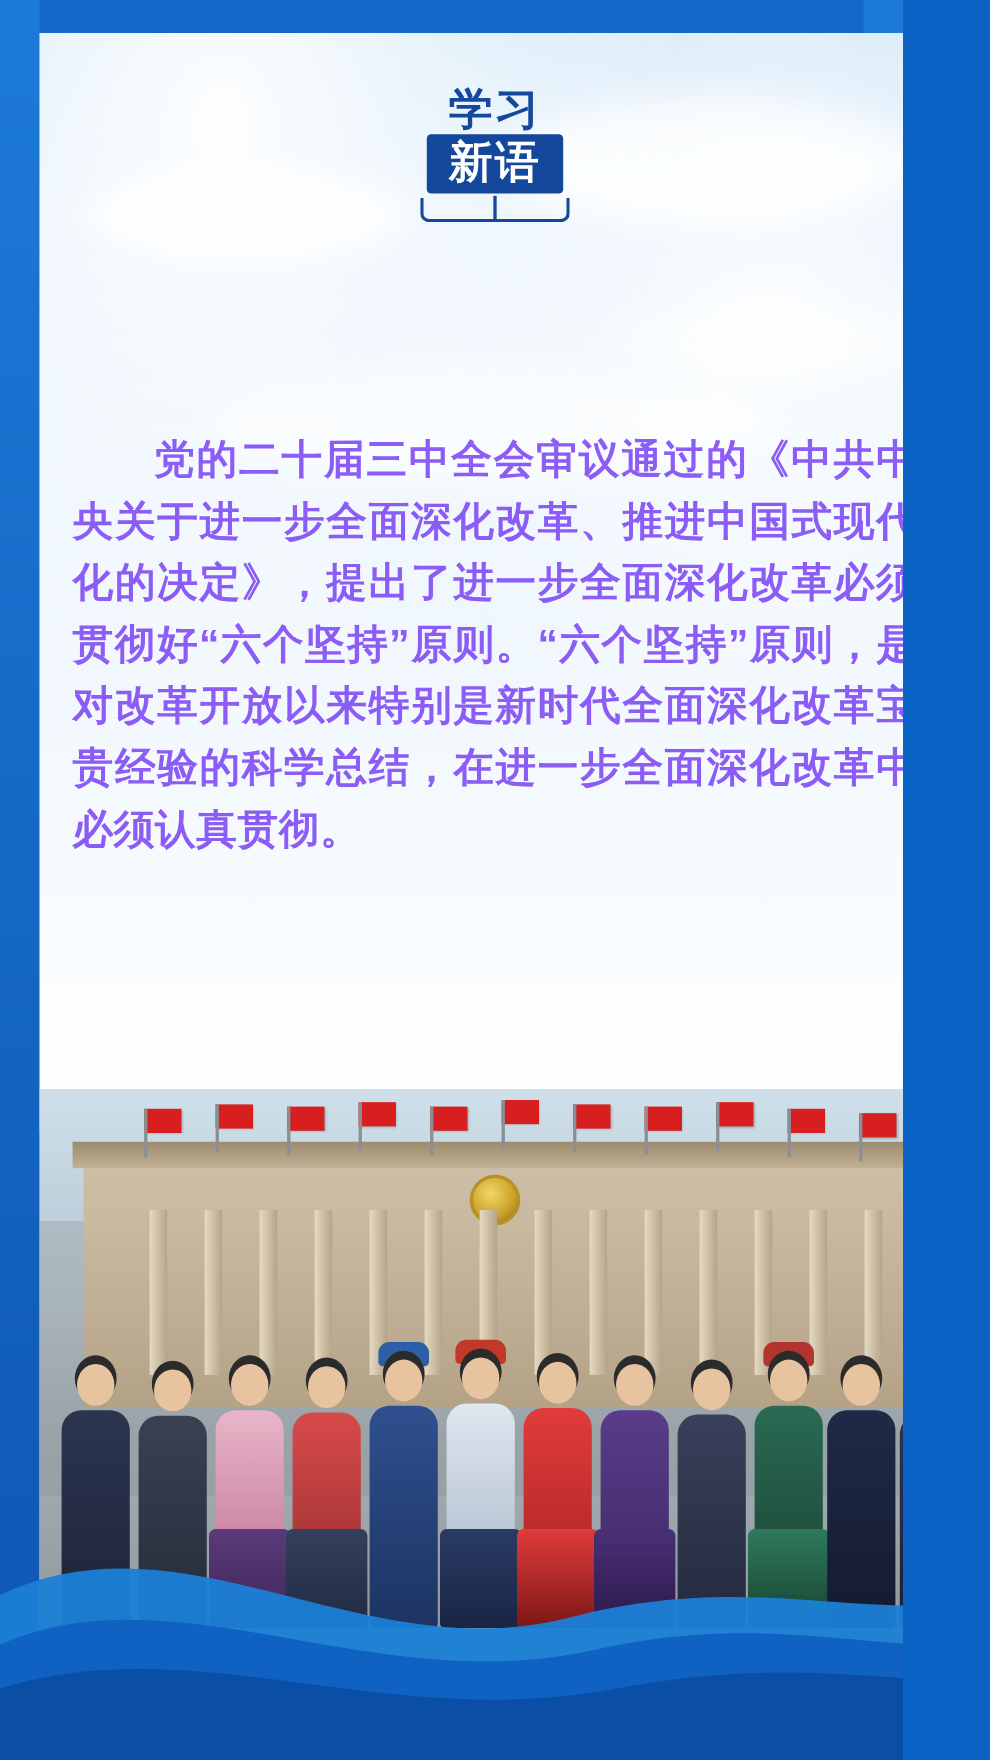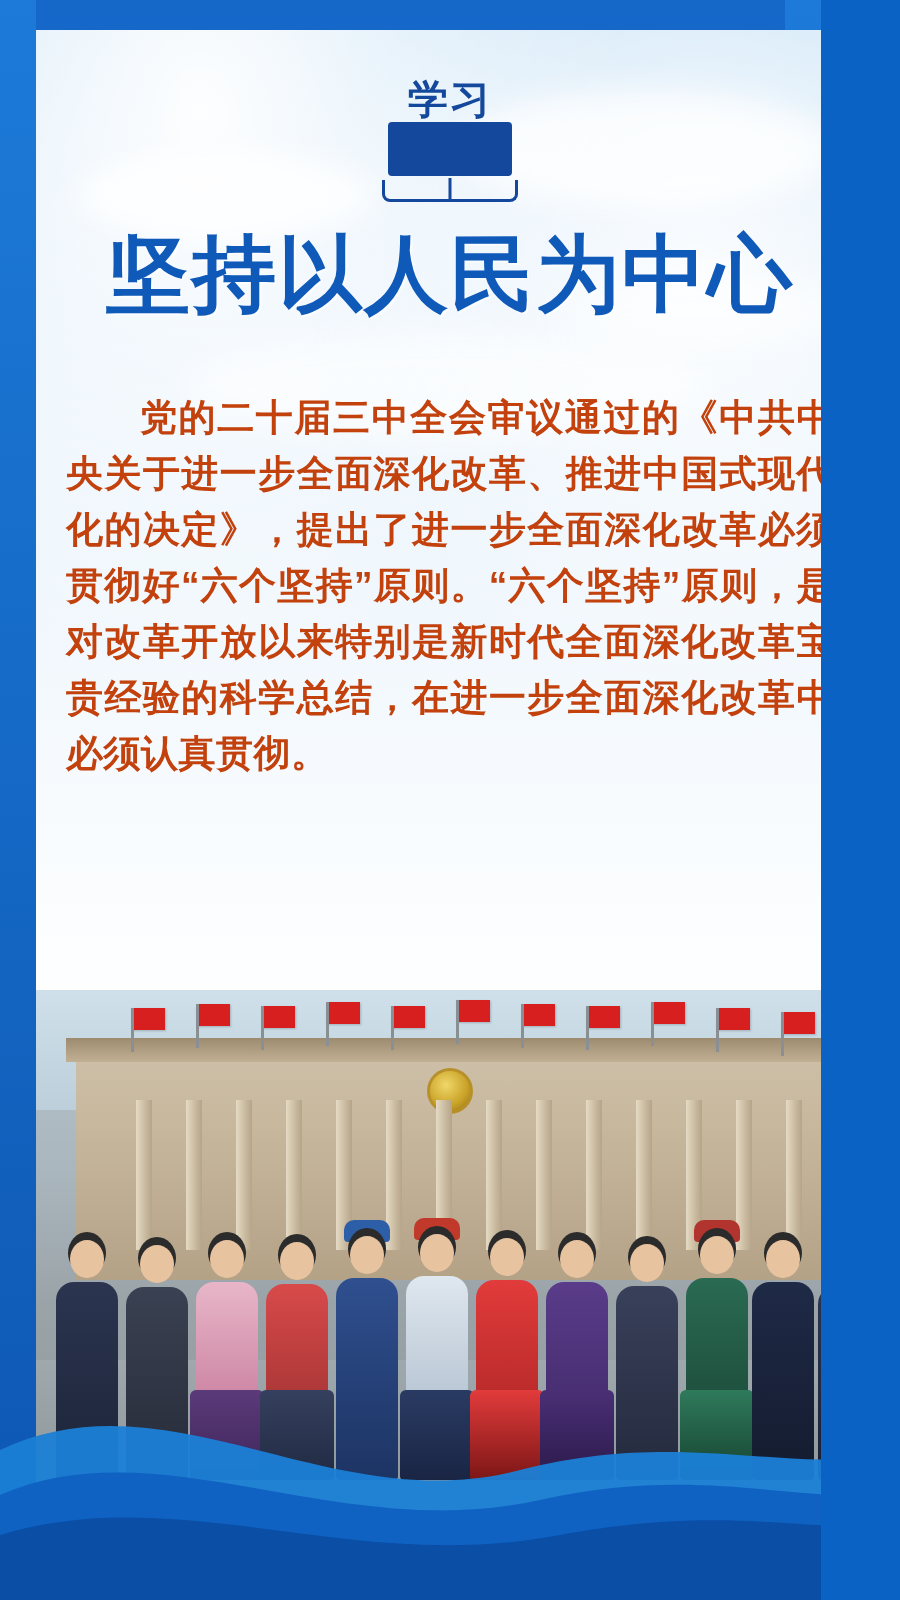--- a/index.html
+++ b/index.html
@@ -146,21 +146,21 @@
     text-shadow: 2px 2px 0 rgba(255,255,255,0.6);
   }
 
   
   .body-copy {
     position: absolute;
     top: 360px;
     left: 30px;
     right: 30px;
     z-index: 6;
-    color: #c2410c;
+    color: #8b5cf6;
     font-size: 37px;
     line-height: 56px;
     font-weight: bold;
     letter-spacing: 0.5px;
     text-align: justify;
   }
   .body-copy p { text-indent: 2em; margin-bottom: 22px; }
 
   
   .photo {
@@ -331,25 +331,25 @@
       <div class="cloud c1"></div>
       <div class="cloud c2"></div>
       <div class="cloud c3"></div>
       <div class="cloud c4"></div>
     </div>
 
     <div class="logo">
       <div class="logo-inner">
         <div class="logo-badge"></div>
         <div class="logo-text logo-line1">学习</div>
+        <div class="logo-text logo-line2">新语</div>
         <div class="logo-book"></div>
       </div>
     </div>
 
-    <div class="headline">坚持以人民为中心</div>
 
     <div class="body-copy">
       <p>党的二十届三中全会审议通过的《中共中央关于进一步全面深化改革、推进中国式现代化的决定》，提出了进一步全面深化改革必须贯彻好“六个坚持”原则。“六个坚持”原则，是对改革开放以来特别是新时代全面深化改革宝贵经验的科学总结，在进一步全面深化改革中必须认真贯彻。</p>
     </div>
 
     <div class="photo">
       <div class="ghsky"></div>
 
       <div class="hall">
         <div class="hall-roof"></div>

